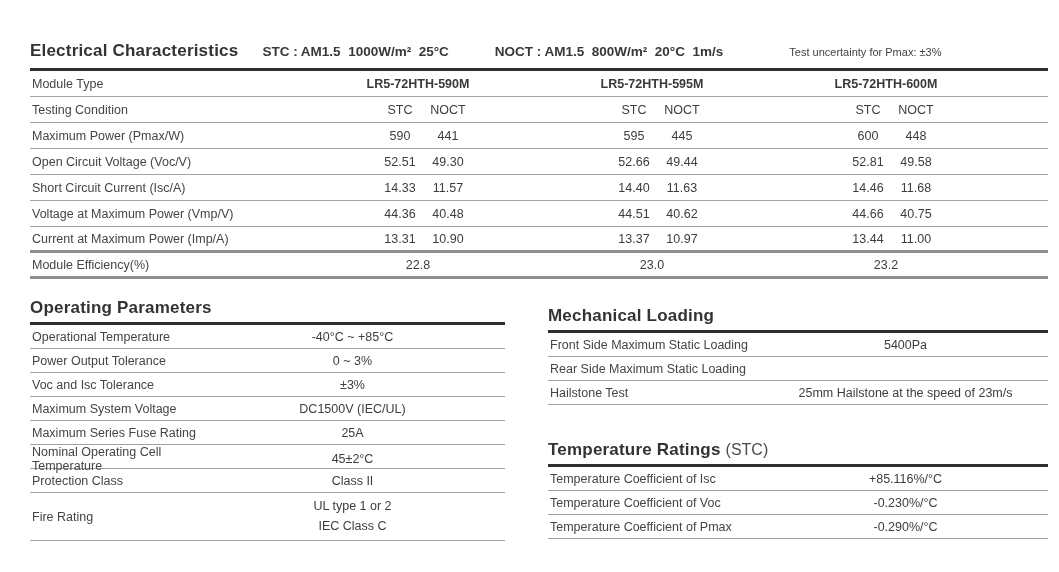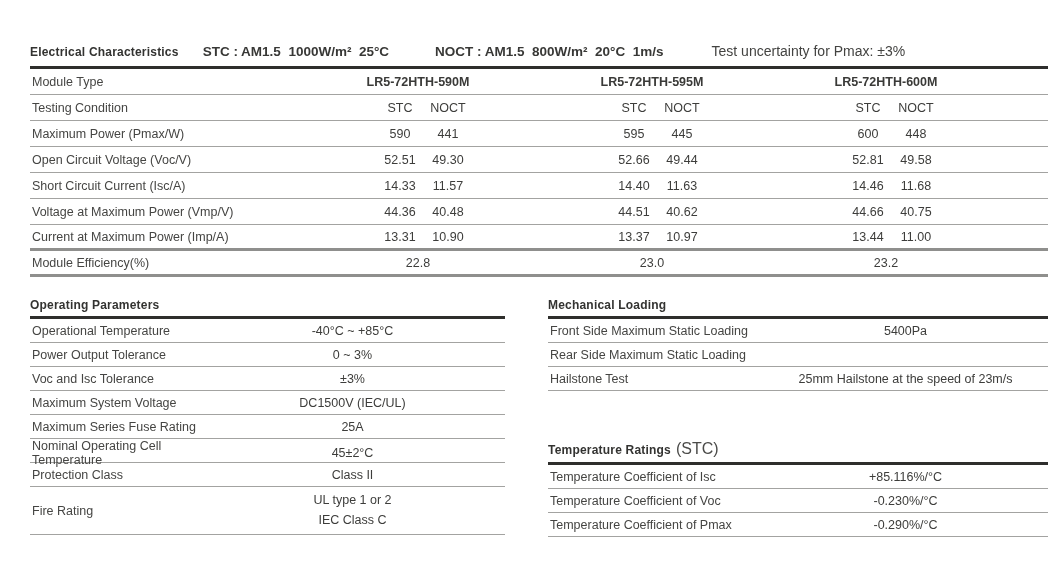--- a/index.html
+++ b/index.html
@@ -15,26 +15,26 @@
   .pre { white-space: pre; }
 
   
   .elec { position: absolute; left: 30px; top: 16px; width: 1018px; }
   .elec-header {
     display: flex;
     align-items: baseline;
     padding-bottom: 7px;
     border-bottom: 3px solid #2e2e2c;
   }
-  .sec-title { font-size: 12px; font-weight: bold; color: #333331; letter-spacing: 0.2px; }
+  .sec-title { font-size: 17px; font-weight: bold; color: #333331; letter-spacing: 0.2px; }
   .cond { font-size: 13.5px; font-weight: bold; color: #38383:; }
   .cond { color: #383836; margin-top: 28px; }
   .cond.stc  { margin-left: 24px; }
   .cond.noct { margin-left: 46px; }
-  .uncert { font-size: 14px; margin-left: 48px; color: #434341; }
+  .uncert { font-size: 11px; margin-left: 66px; color: #434341; }
 
   .erow {
     display: grid;
     grid-template-columns: 315px 234px 234px 235px;
     align-items: center;
     height: 26px;
     border-bottom: 1px solid #a3a3a1;
     font-size: 12.5px;
   }
   .erow.thick { border-bottom: 3px solid #8f8f8d; }
@@ -62,21 +62,21 @@
     font-size: 12.5px;
   }
   .lrow .lab { padding-left: 2px; color: #454543; }
   .lrow .val { text-align: center; }
   .op-grid  { grid-template-columns: 170px 1fr; }
   .rt-grid  { grid-template-columns: 215px 1fr; }
   .fire { height: 48px; }
   .fire .val { line-height: 1.55; }
 
   .op   { left: 30px;  top: 298px; width: 475px; }
-  .mech { left: 548px; top: 298px; width: 500px; }
+  .mech { left: 548px; top: 306px; width: 500px; }
   .temp { left: 548px; top: 440px; width: 500px; }
 </style>
 </head>
 <body>
 
 <section class="elec">
   <div class="elec-header">
     <span class="sec-title">Electrical Characteristics</span>
     <span class="cond stc pre">STC : AM1.5  1000W/m²  25°C</span>
     <span class="cond noct pre">NOCT : AM1.5  800W/m²  20°C  1m/s</span>

